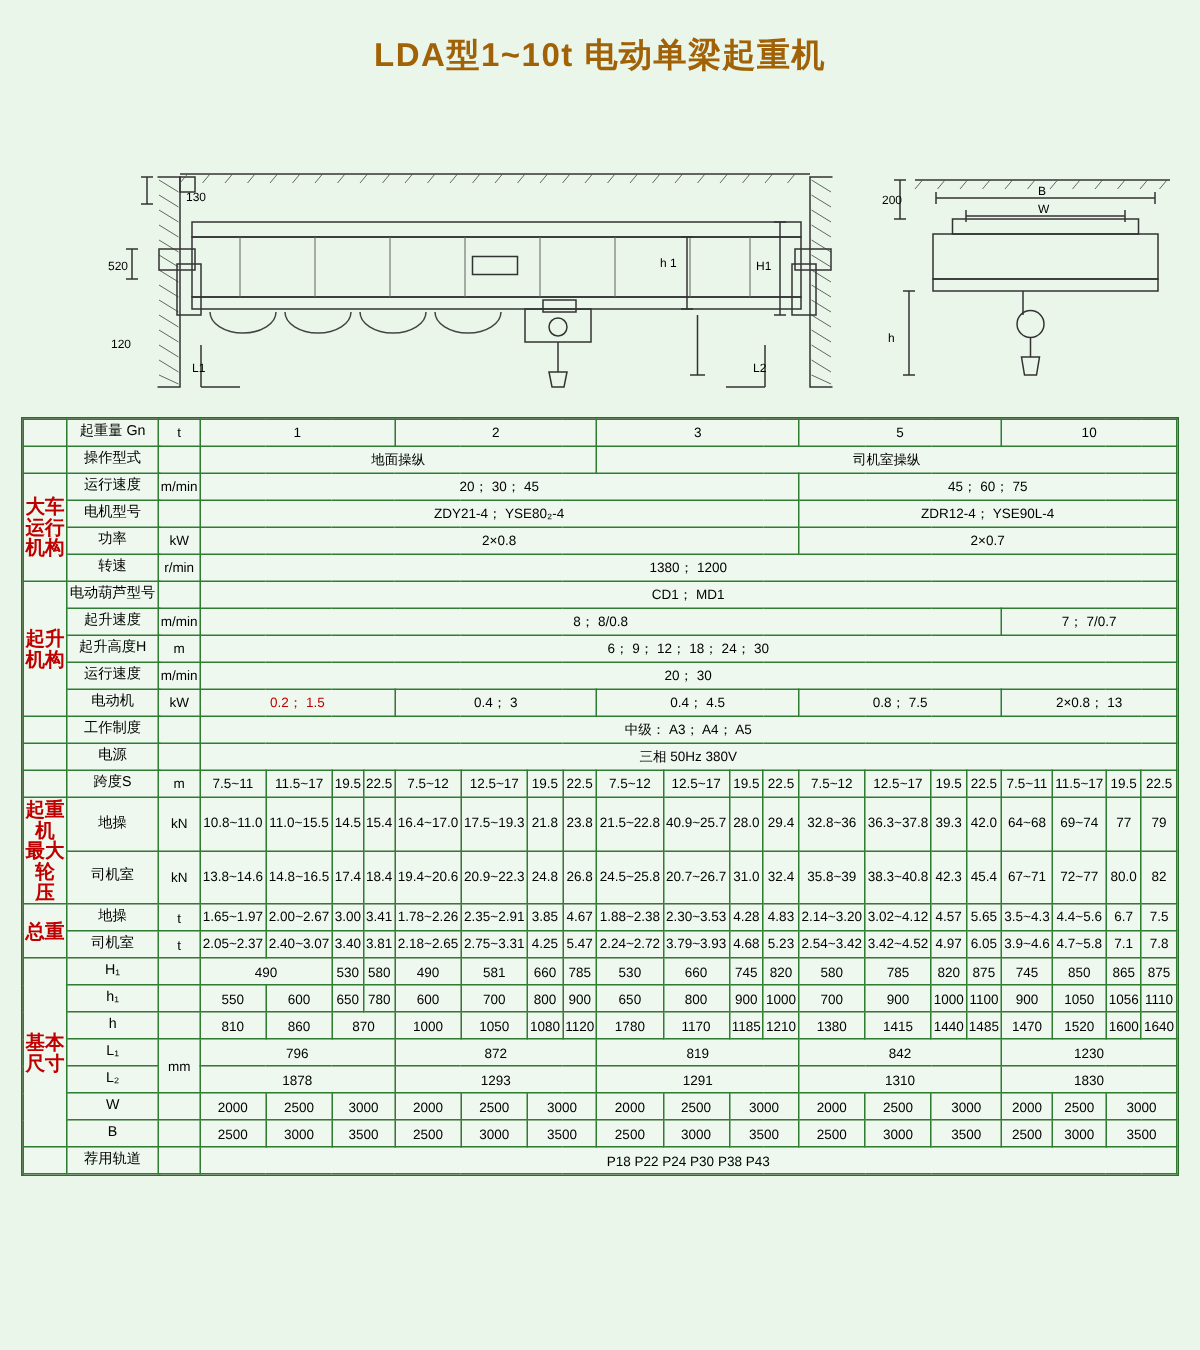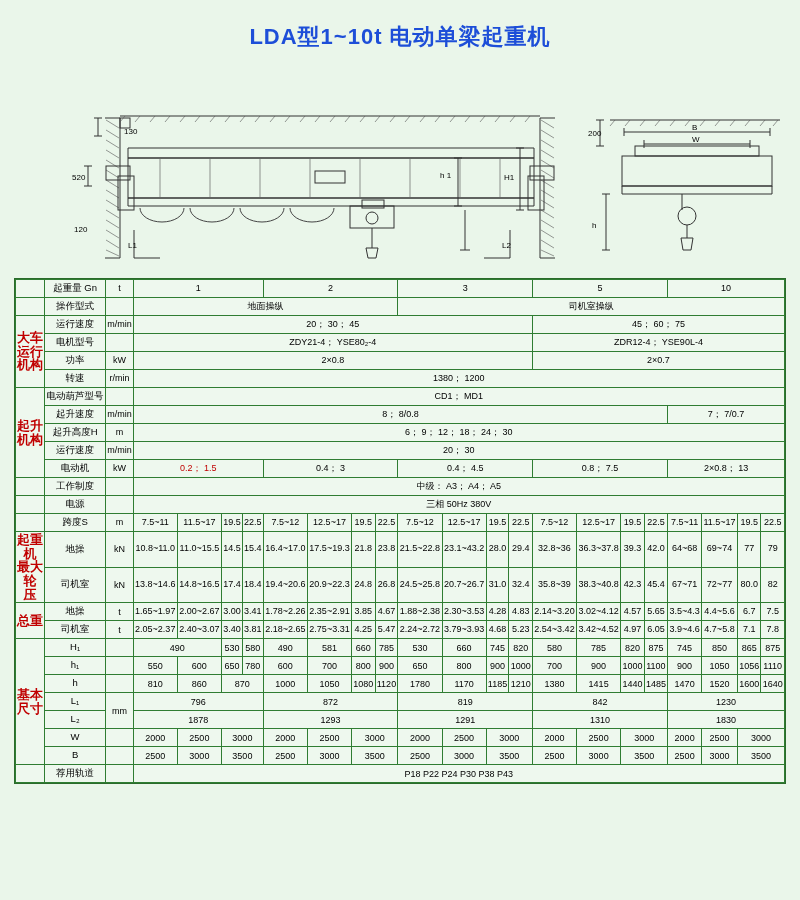--- a/index.html
+++ b/index.html
@@ -8,21 +8,21 @@
     background:#eaf6ea;
     font-family:"Liberation Sans","DejaVu Sans",sans-serif;
     color:#000;
     overflow:hidden;
   }
   .page{position:relative;width:800px;height:900px;}
 
   
   .title{
     text-align:center;
-    color:#1d4ed8;
+    color:#a16207;
     font-weight:bold;
     font-size:22px;
     letter-spacing:1px;
     padding-top:22px;
     padding-bottom:6px;
   }
 
   
   .drawing{
     position:relative;
@@ -333,21 +333,21 @@
         <td class="unit" colspan="2">kN</td>
         <td class="num two">10.8~11.0</td>
         <td class="num two">11.0~15.5</td>
         <td class="num two">14.5</td>
         <td class="num two">15.4</td>
         <td class="num two">16.4~17.0</td>
         <td class="num two">17.5~19.3</td>
         <td class="num two">21.8</td>
         <td class="num two">23.8</td>
         <td class="num two">21.5~22.8</td>
-        <td class="num two">23.1~43.2</td>
+        <td class="num two">40.9~25.7</td>
         <td class="num two">28.0</td>
         <td class="num two">29.4</td>
         <td class="num two">32.8~36</td>
         <td class="num two">36.3~37.8</td>
         <td class="num two">39.3</td>
         <td class="num two">42.0</td>
         <td class="num two">64~68</td>
         <td class="num two">69~74</td>
         <td class="num two">77</td>
         <td class="num two">79</td>

